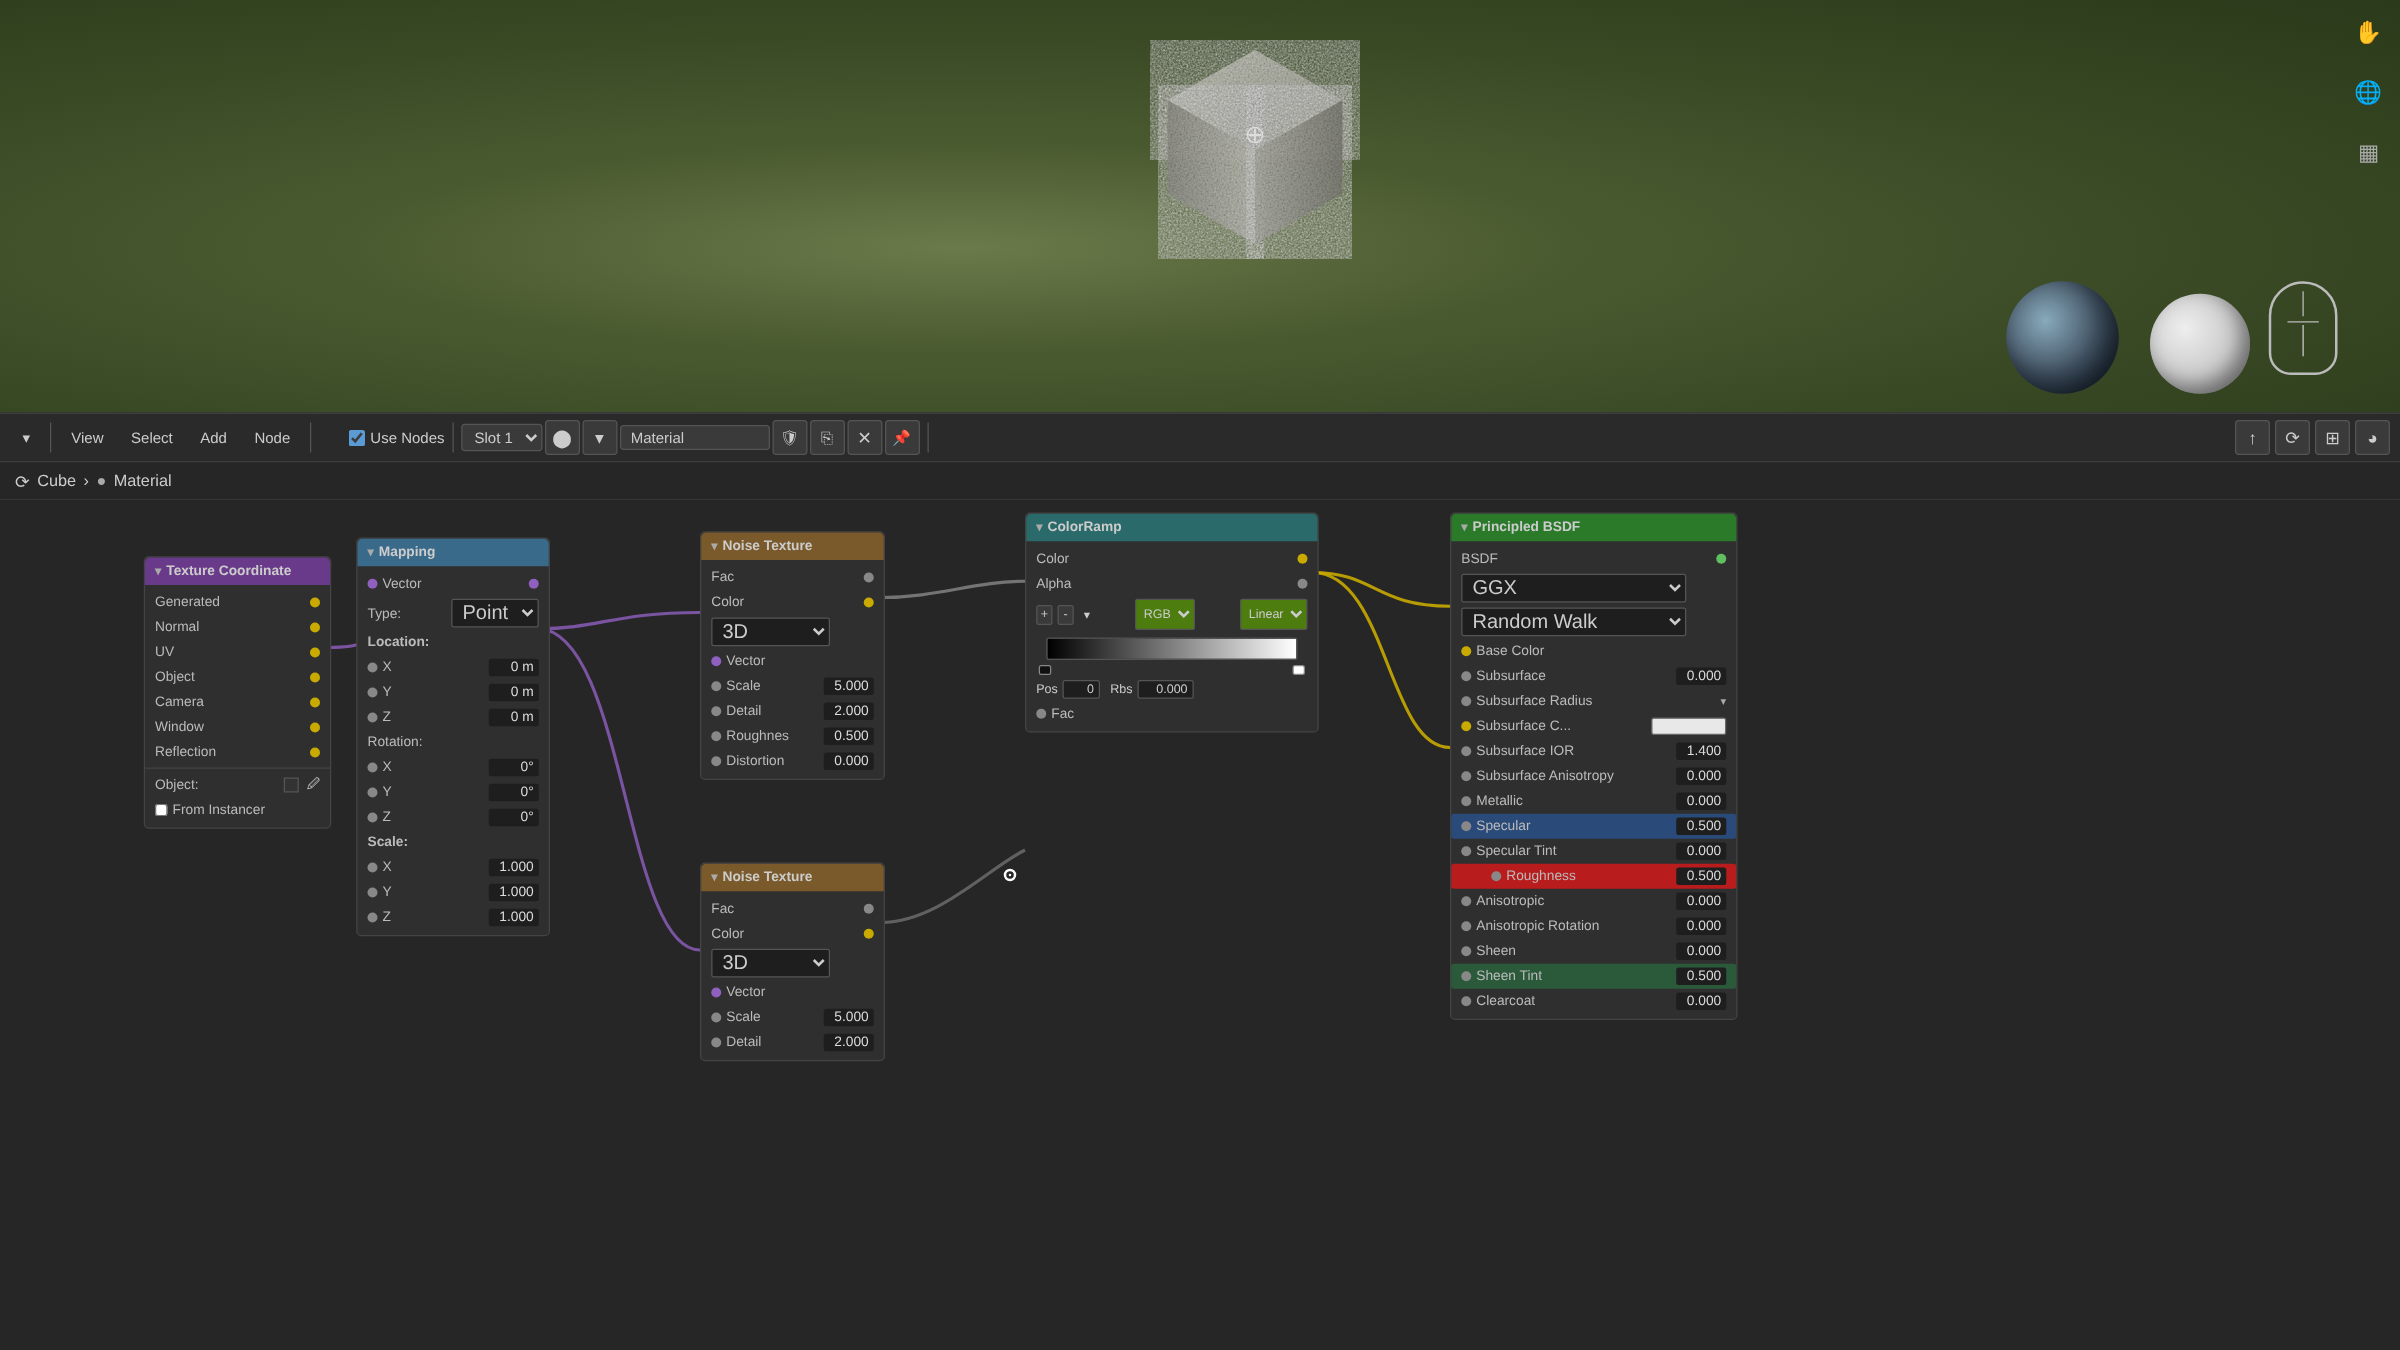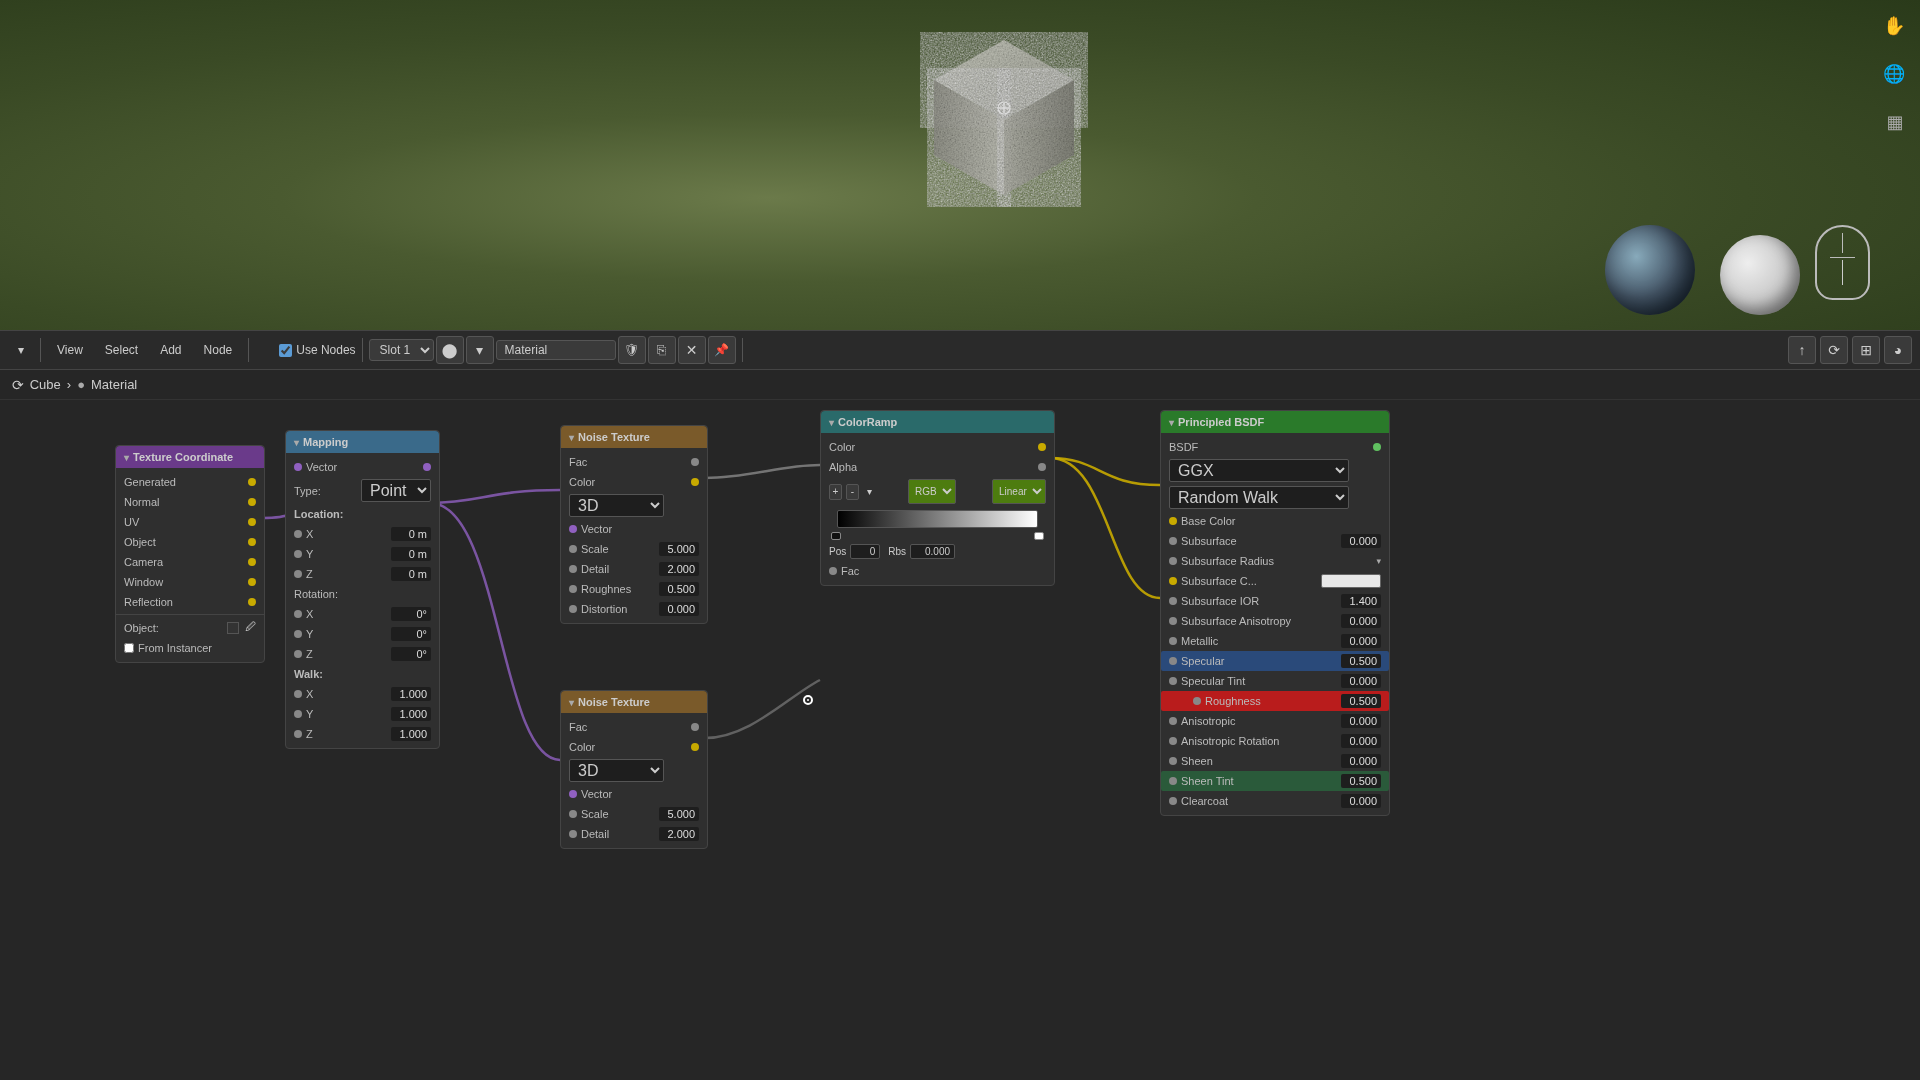--- a/index.html
+++ b/index.html
@@ -541,21 +541,21 @@
         <span class="socket socket-gray"></span>
         <span class="node-label">Y</span>
         <span class="node-value">0°</span>
       </div>
       <div class="node-row">
         <span class="socket socket-gray"></span>
         <span class="node-label">Z</span>
         <span class="node-value">0°</span>
       </div>
       <div class="node-row">
-        <span class="node-label" style="font-weight:bold;">Walk:</span>
+        <span class="node-label" style="font-weight:bold;">Scale:</span>
       </div>
       <div class="node-row">
         <span class="socket socket-gray"></span>
         <span class="node-label">X</span>
         <span class="node-value">1.000</span>
       </div>
       <div class="node-row">
         <span class="socket socket-gray"></span>
         <span class="node-label">Y</span>
         <span class="node-value">1.000</span>

